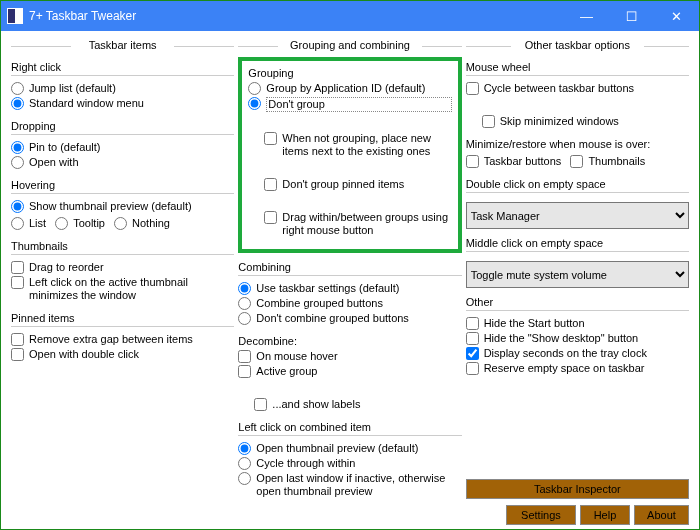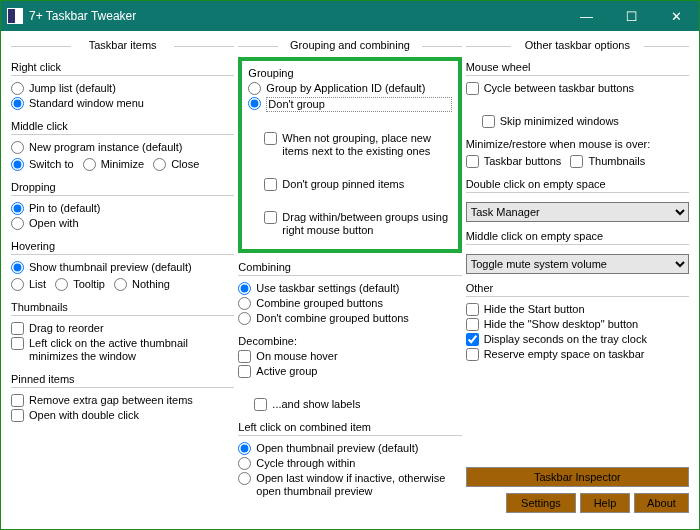--- a/index.html
+++ b/index.html
@@ -13,42 +13,42 @@
   .window {
     width: 700px;
     height: 530px;
     border: 1px solid #1a8a1a;
     background: #fff;
     display: flex;
     flex-direction: column;
   }
   .titlebar {
     height: 30px;
-    background: #0f766e;
+    background: #3b82f6;
     color: #fff;
     display: flex;
     align-items: center;
     padding-left: 6px;
   }
   .titlebar .icon {
     width: 16px; height: 16px;
     background: linear-gradient(to right, #2e2e6e 50%, #fff 50%);
     border: 1px solid #fff;
     margin-right: 6px;
   }
   .titlebar .title { flex: 1; font-size: 12px; }
   .titlebar .winbtn {
     width: 45px; height: 30px;
     display: flex; align-items: center; justify-content: center;
     color: #fff; font-size: 13px;
   }
   .titlebar .winbtn.close { width: 45px; }
   .client {
     flex: 1;
-    padding: 8px 10px 16px 10px;
+    padding: 8px 10px 4px 10px;
     display: flex;
     gap: 4px;
     position: relative;
   }
   .col { flex: 1; display: flex; flex-direction: column; }
   .colhead {
     text-align: center;
     font-size: 11px;
     padding-bottom: 2px;
     position: relative;
@@ -81,21 +81,21 @@
   .opt input { margin: 0 2px 0 0; width:13px; height:13px; flex-shrink:0; }
   .opt.row { display:inline-flex; margin-right:6px; }
   .indent { margin-left: 16px; margin-top: 20px; }
   .highlight-box {
     border: 4px solid #1eaa3c;
     padding: 6px 6px 10px 6px;
     margin-top: 4px;
   }
   select.combo {
     width: 100%;
-    height: 20px;
+    height: 27px;
     font-size: 11px;
     border: 1px solid #777;
     background: #e6e6e6;
     margin-top: 3px;
   }
   .btnrow {
     display: flex;
     gap: 4px;
     margin-top: 6px;
     justify-content: flex-end;
@@ -132,41 +132,20 @@
         <label class="opt">
             <input type="radio" name="rc" style="">
             <span class="lbl">Jump list (default)</span>
           </label>
         <label class="opt">
             <input type="radio" name="rc" checked="" style="">
             <span class="lbl">Standard window menu</span>
           </label>
       </div>
 
-      <div class="groupbox">
-        <div class="gtitle underline">Middle click</div>
-        <label class="opt">
-            <input type="radio" name="mc" style="">
-            <span class="lbl">New program instance (default)</span>
-          </label>
-        <div>
-          <label class="opt row">
-              <input type="radio" name="mc" checked="" style="">
-              <span>Switch to</span>
-            </label>
-          <label class="opt row">
-              <input type="radio" name="mc" style="">
-              <span>Minimize</span>
-            </label>
-          <label class="opt row">
-              <input type="radio" name="mc" style="">
-              <span>Close</span>
-            </label>
-        </div>
-      </div>
 
       <div class="groupbox">
         <div class="gtitle underline">Dropping</div>
         <label class="opt">
             <input type="radio" name="dr" checked="" style="">
             <span class="lbl">Pin to (default)</span>
           </label>
         <label class="opt">
             <input type="radio" name="dr" style="">
             <span class="lbl">Open with</span>

